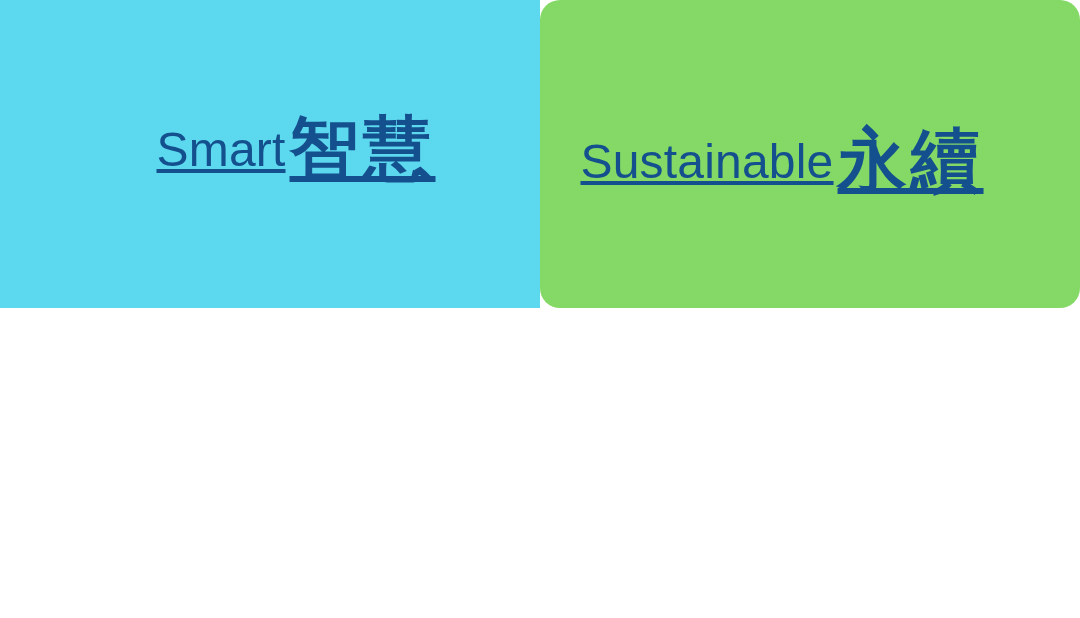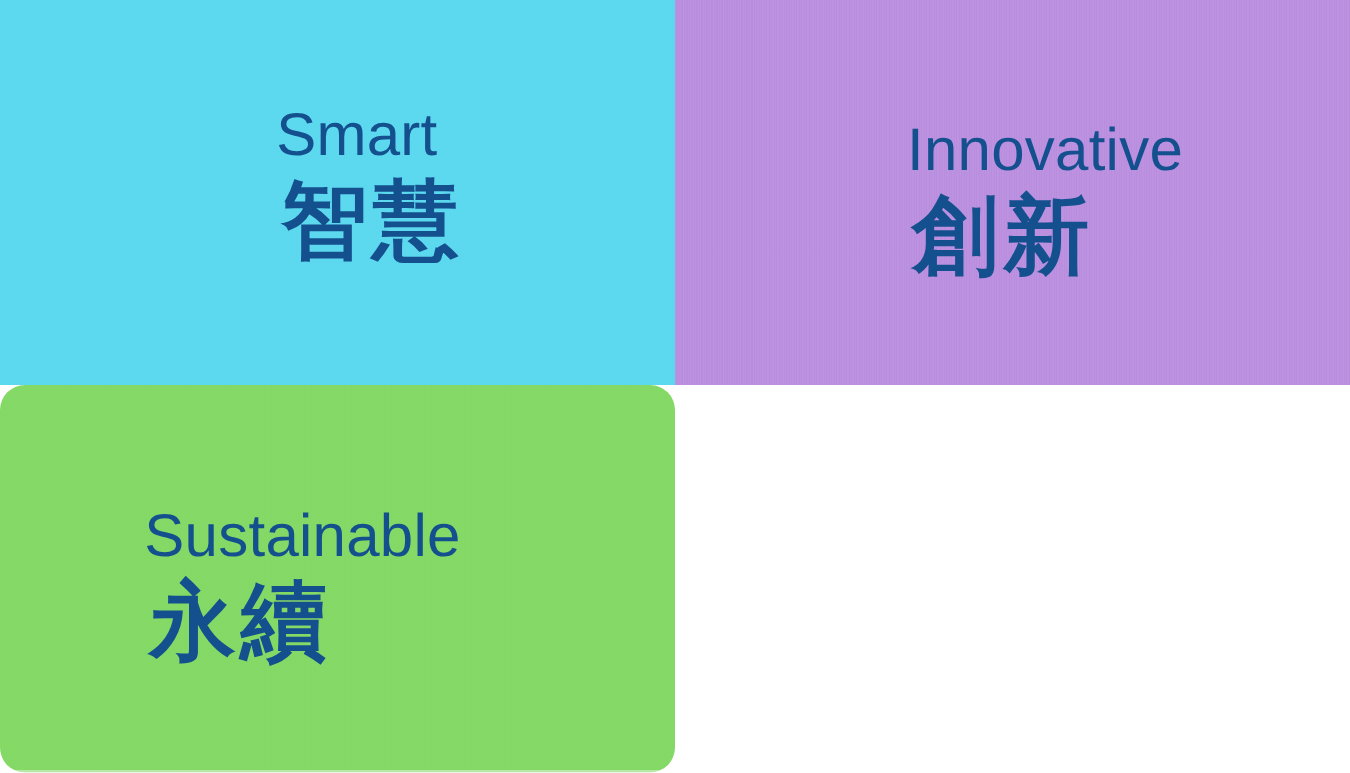--- a/index.html
+++ b/index.html
@@ -45,23 +45,24 @@
   .q-bl { background: #BB8FE0; }
   .q-br { background: #84D965; }
   .q-tl::after { opacity: 0.18; }
   .q-br::after { opacity: 0.18; }
 
   
   .block {
     position: relative;
     z-index: 2;
     display: flex;
-    flex-direction: column;
-    align-items: flex-start;
+    flex-direction: row;
+    align-items: flex-end;
     line-height: 1;
+    text-decoration: underline;
   }
   .q-tl .block, .q-bl .block { transform: translateX(26px); }
   .q-tr .block, .q-br .block { transform: translateX(-28px); }
   .q-tl .block { transform: translateX(26px) translateY(-6px); }
   .q-tr .block { transform: translateX(-28px) translateY(-2px); }
   .q-bl .block { transform: translateX(26px) translateY(6px); }
   .q-br .block { transform: translateX(-28px) translateY(6px); }
 
   .label-en {
     font-size: 48px;
@@ -95,26 +96,20 @@
 <div id="stage" style="color: rgb(21, 80, 142);">
 
   <div class="quadrant q-tl" style="background-color: rgb(92, 217, 239);">
     <div class="block">
       <div class="label-en">Smart</div>
       <div class="label-zh">智慧</div>
     </div>
   </div>
 
 
-  <div class="quadrant q-bl" style="background-color: rgb(187, 143, 224);">
-    <div class="block">
-      <div class="label-en">Innovative</div>
-      <div class="label-zh">創新</div>
-    </div>
-  </div>
 
   <div class="quadrant q-br" style="background-color: rgb(132, 217, 101); border-radius: 20px;">
     <div class="block">
       <div class="label-en">Sustainable</div>
       <div class="label-zh">永續</div>
     </div>
   </div>
 
   <div id="bottom-edge"></div>
 </div>

